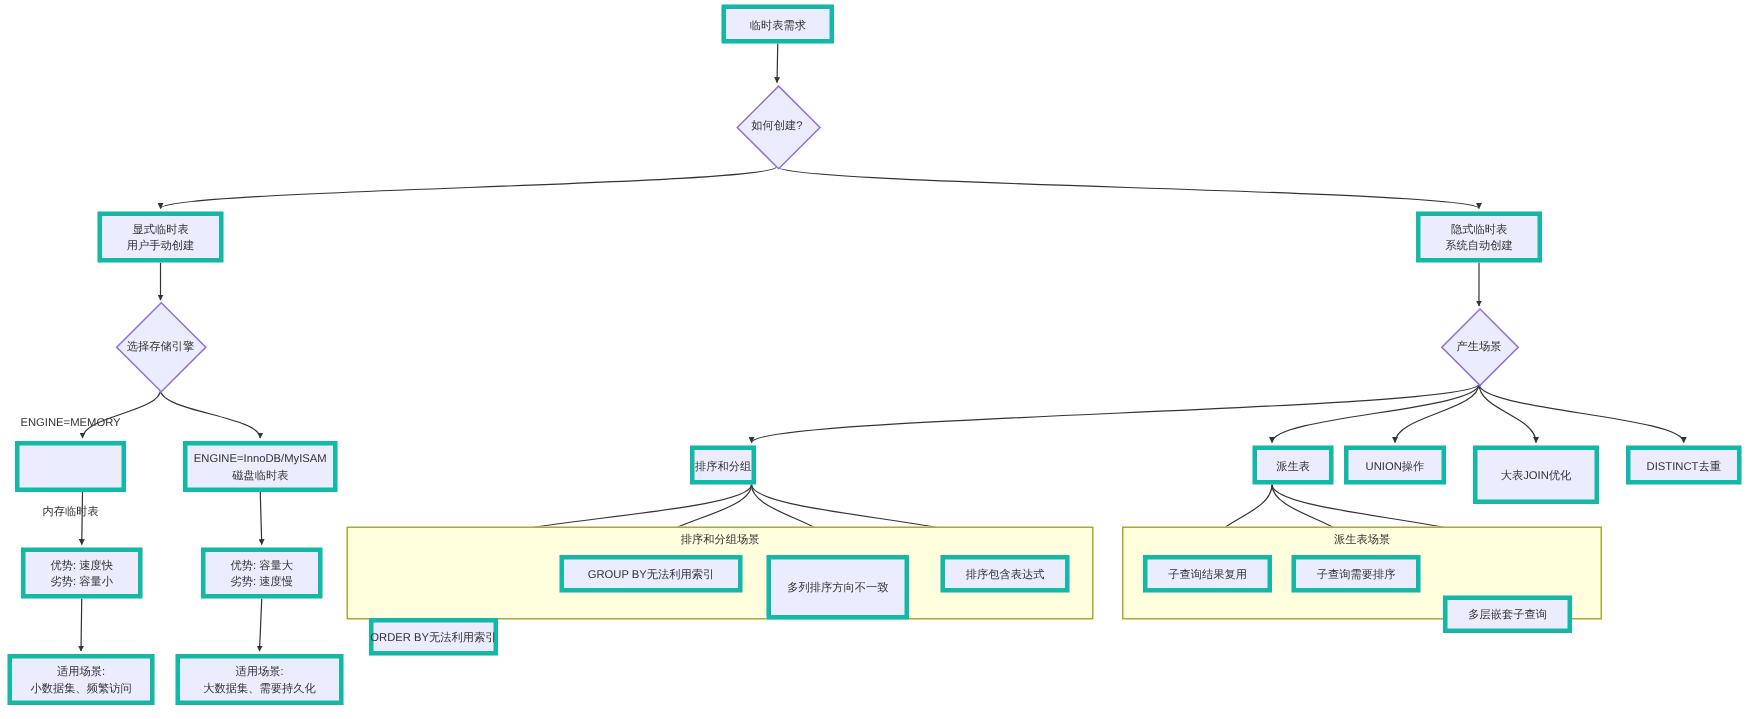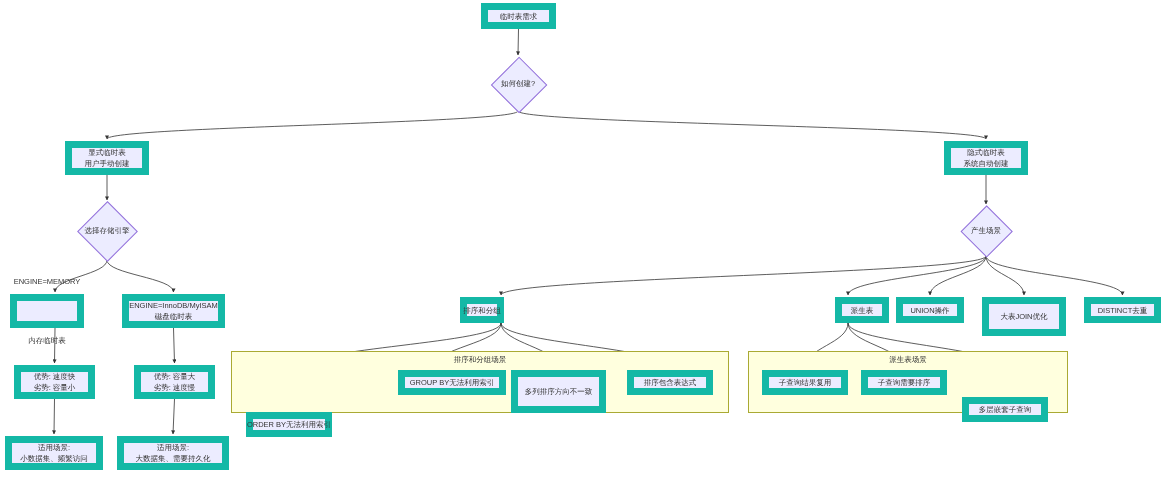--- a/index.html
+++ b/index.html
@@ -1,19 +1,19 @@
 <!DOCTYPE html>
 <html><head>
 <meta charset="utf-8">
 <style>
   html,body{margin:0;padding:0;background:#ffffff;}
   body{font-family:"Liberation Sans","DejaVu Sans",sans-serif;}
   #canvas{position:relative;width:1167px;height:479px;overflow:hidden;background:#ffffff;}
   svg#edges{position:absolute;left:0;top:0;width:1167px;height:479px;pointer-events:none;}
-  .node{position:absolute;box-sizing:border-box;background:#ECECFF;border:7px solid #14b8a6;
+  .node{position:absolute;box-sizing:border-box;background:#ECECFF;border:3px solid #14b8a6;
         display:flex;flex-direction:column;align-items:center;justify-content:center;
         color:#333333;font-size:7.5px;line-height:11px;text-align:center;white-space:nowrap;}
   .node .ln{display:block;}
   .diamond{position:absolute;box-sizing:border-box;}
   .diamond .dshape{position:absolute;left:0;top:0;width:100%;height:100%;
         background:#ECECFF;border:1px solid #9370DB;transform:rotate(45deg);}
   .diamond .dlabel{position:absolute;left:0;top:0;width:100%;height:100%;
         display:flex;align-items:center;justify-content:center;
         color:#333333;font-size:7.5px;white-space:nowrap;}
   .subgraph{position:absolute;box-sizing:border-box;background:#FFFFDE;border:1px solid #AAAA33;}
@@ -123,21 +123,21 @@
         <span class="ln">适用场景:</span>
         <span class="ln">小数据集、频繁访问</span>
       </div>
       <div class="node" style="left: 117px; top: 436px; width: 112px; height: 34px;">
         <span class="ln">适用场景:</span>
         <span class="ln">大数据集、需要持久化</span>
       </div>
       <div class="node" style="left: 246px; top: 370px; width: 86px; height: 25px; margin-top: 42px;">
         <span class="ln">ORDER BY无法利用索引</span>
       </div>
-      <div class="node" style="left: 398px; top: 370px; width: 108px; height: 25px;">
+      <div class="node" style="left: 373px; top: 370px; width: 122px; height: 25px;">
         <span class="ln">GROUP BY无法利用索引</span>
       </div>
       <div class="node" style="left: 511px; top: 370px; width: 95px; height: 43px;">
         <span class="ln">多列排序方向不一致</span>
       </div>
       <div class="node" style="left: 627px; top: 370px; width: 86px; height: 25px;">
         <span class="ln">排序包含表达式</span>
       </div>
       <div class="node" style="left: 762px; top: 370px; width: 86px; height: 25px;">
         <span class="ln">子查询结果复用</span>

